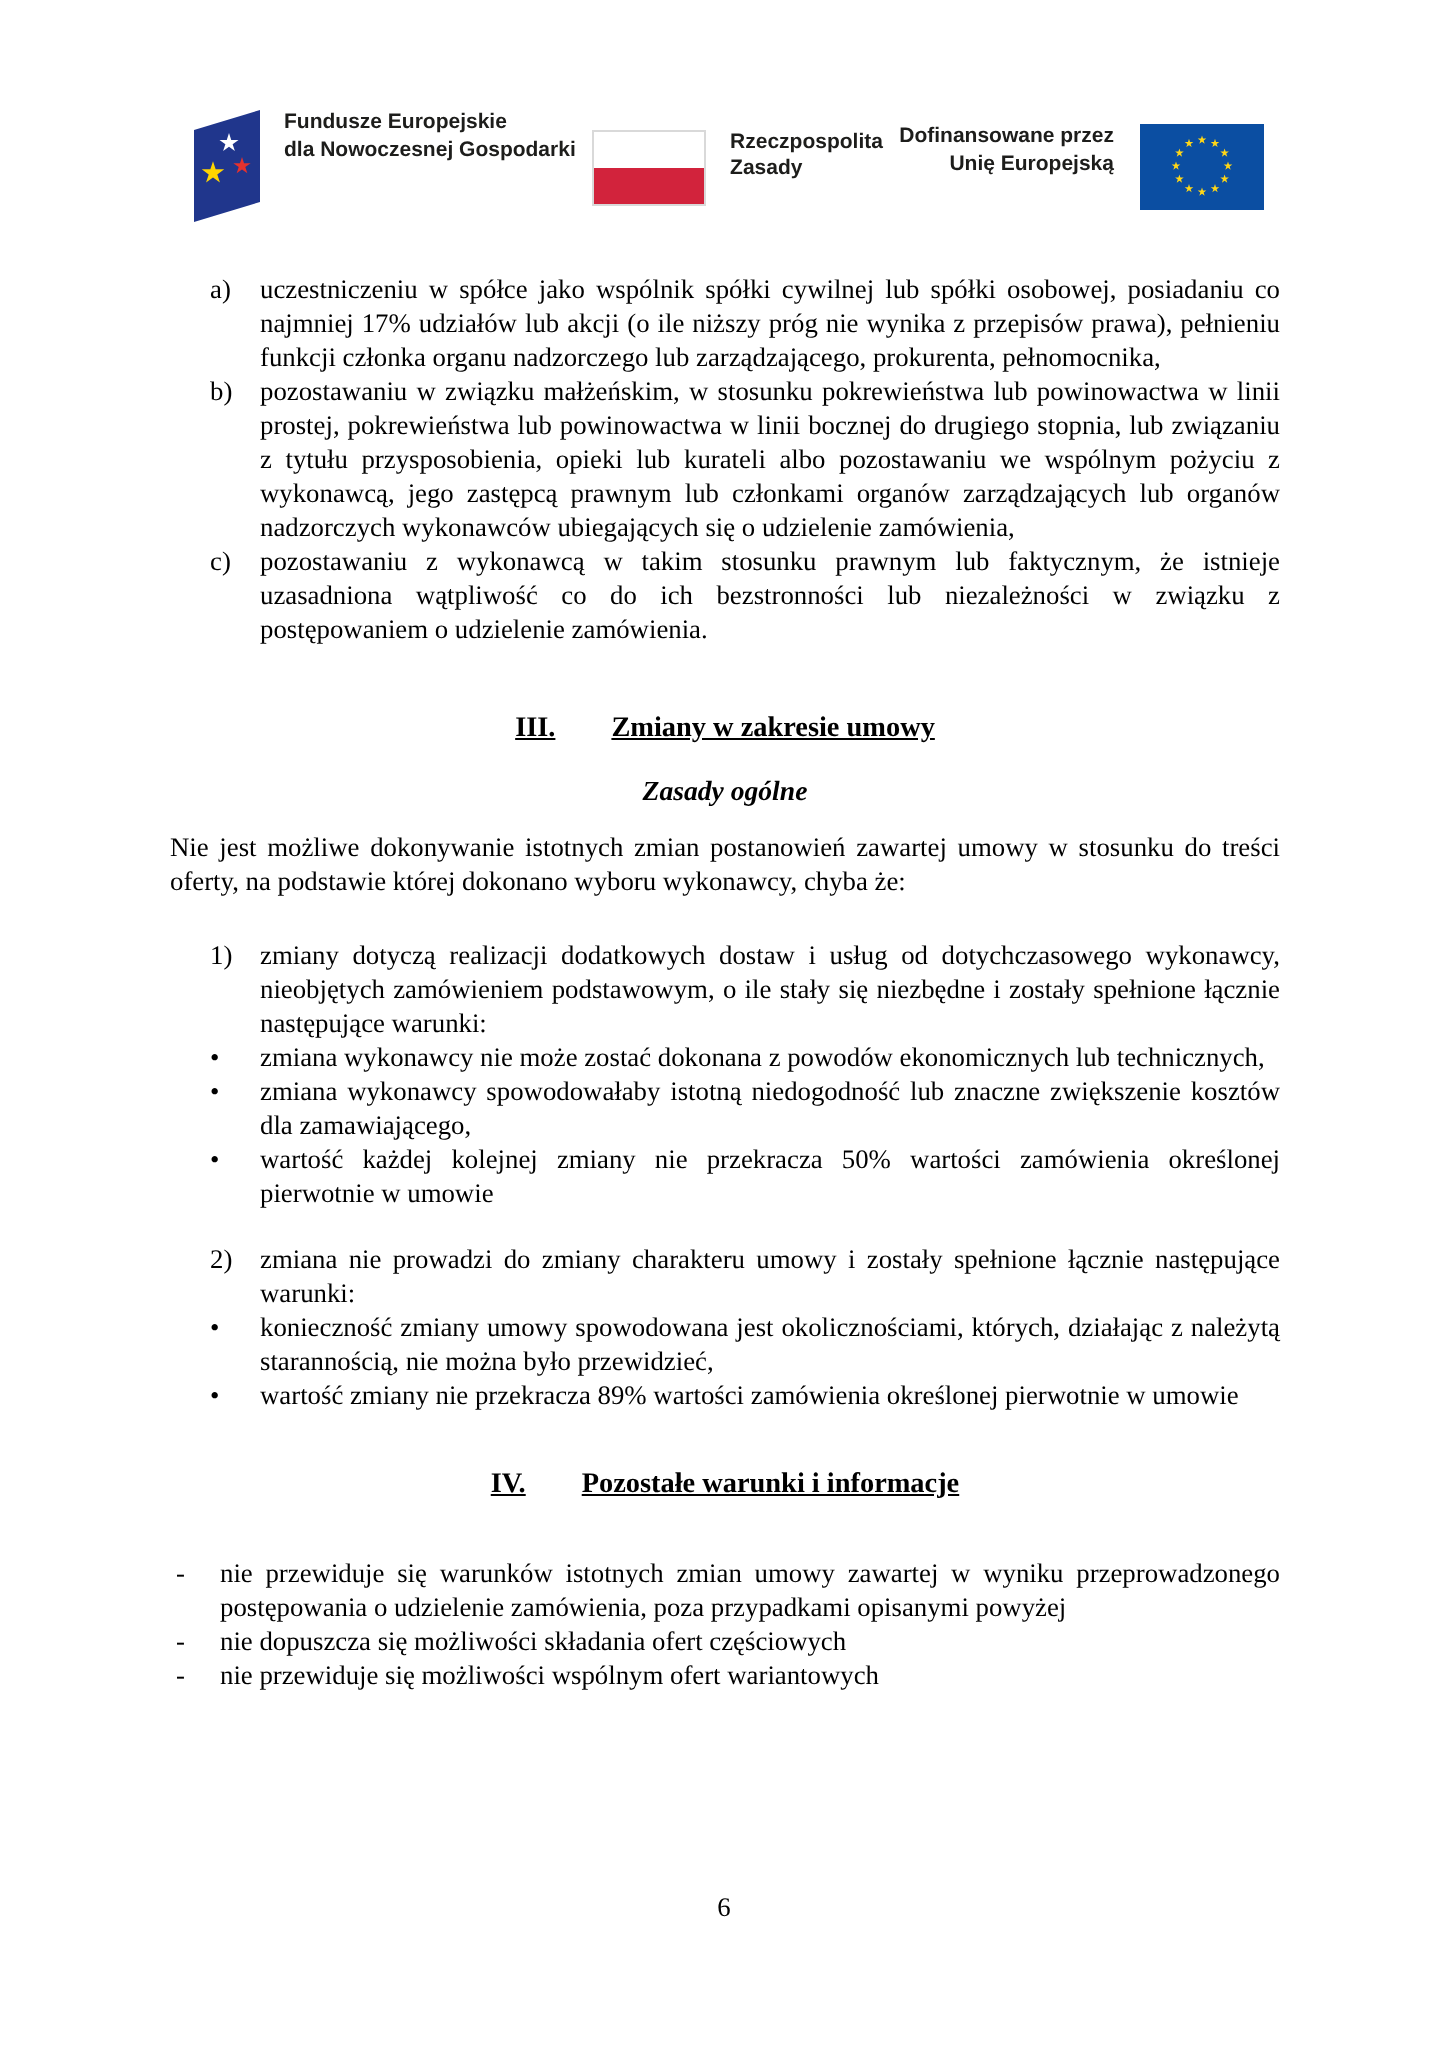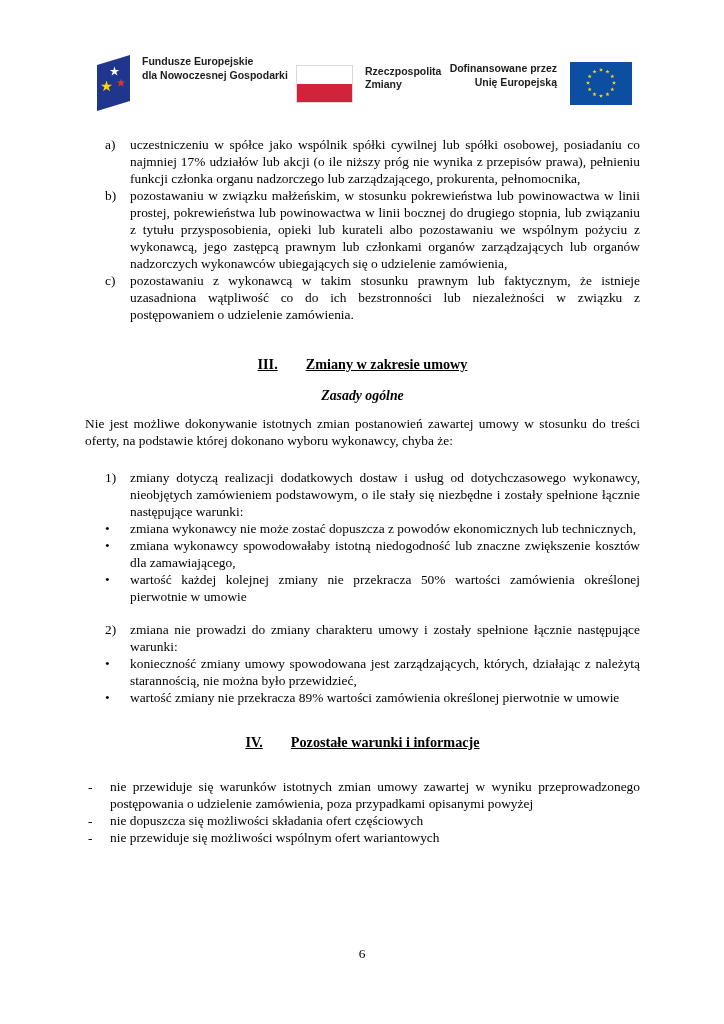--- a/index.html
+++ b/index.html
@@ -105,21 +105,21 @@
       </div>
     </div>
 
     <div class="logo-group pl-group">
       <div class="pl-flag">
         <div class="half-white"></div>
         <div class="half-red"></div>
       </div>
       <div class="logo-text">
         <div>Rzeczpospolita</div>
-        <div>Zmiany</div>
+        <div>Zasady</div>
       </div>
     </div>
 
     <div class="logo-group eu-group">
       <div class="logo-text">
         <div>Dofinansowane przez</div>
         <div>Unię Europejską</div>
       </div>
       <svg width="62" height="43" viewBox="0 0 62 43">
         <rect x="0" y="0" width="62" height="43" fill="#0b4ea2"></rect>
@@ -161,38 +161,38 @@
     <div class="subheading">Zasady ogólne</div>
 
     <p class="jt mt-para">Nie jest możliwe dokonywanie istotnych zmian postanowień zawartej umowy w stosunku do treści oferty, na podstawie której dokonano wyboru wykonawcy, chyba że:</p>
 
     <div class="list-row mt-item">
       <span class="marker">1)</span>
       <div class="txt">zmiany dotyczą realizacji dodatkowych dostaw i usług od dotychczasowego wykonawcy, nieobjętych zamówieniem podstawowym, o ile stały się niezbędne i zostały spełnione łącznie następujące warunki:</div>
     </div>
     <div class="list-row">
       <span class="marker">•</span>
-      <div class="txt">zmiana wykonawcy nie może zostać dopuszcza z powodów ekonomicznych lub technicznych,</div>
+      <div class="txt">zmiana wykonawcy nie może zostać dokonana z powodów ekonomicznych lub technicznych,</div>
     </div>
     <div class="list-row">
       <span class="marker">•</span>
       <div class="txt">zmiana wykonawcy spowodowałaby istotną niedogodność lub znaczne zwiększenie kosztów dla zamawiającego,</div>
     </div>
     <div class="list-row">
       <span class="marker">•</span>
       <div class="txt">wartość każdej kolejnej zmiany nie przekracza 50% wartości zamówienia określonej pierwotnie w umowie</div>
     </div>
 
     <div class="list-row mt-item2">
       <span class="marker">2)</span>
       <div class="txt">zmiana nie prowadzi do zmiany charakteru umowy i zostały spełnione łącznie następujące warunki:</div>
     </div>
     <div class="list-row">
       <span class="marker">•</span>
-      <div class="txt">konieczność zmiany umowy spowodowana jest zarządzających, których, działając z należytą starannością, nie można było przewidzieć,</div>
+      <div class="txt">konieczność zmiany umowy spowodowana jest okolicznościami, których, działając z należytą starannością, nie można było przewidzieć,</div>
     </div>
     <div class="list-row">
       <span class="marker">•</span>
       <div class="txt">wartość zmiany nie przekracza 89% wartości zamówienia określonej pierwotnie w umowie</div>
     </div>
 
     <div class="heading mt-sec4">
       <span class="h-num">IV.</span>
       <span class="h-title">Pozostałe warunki i informacje</span>
     </div>

